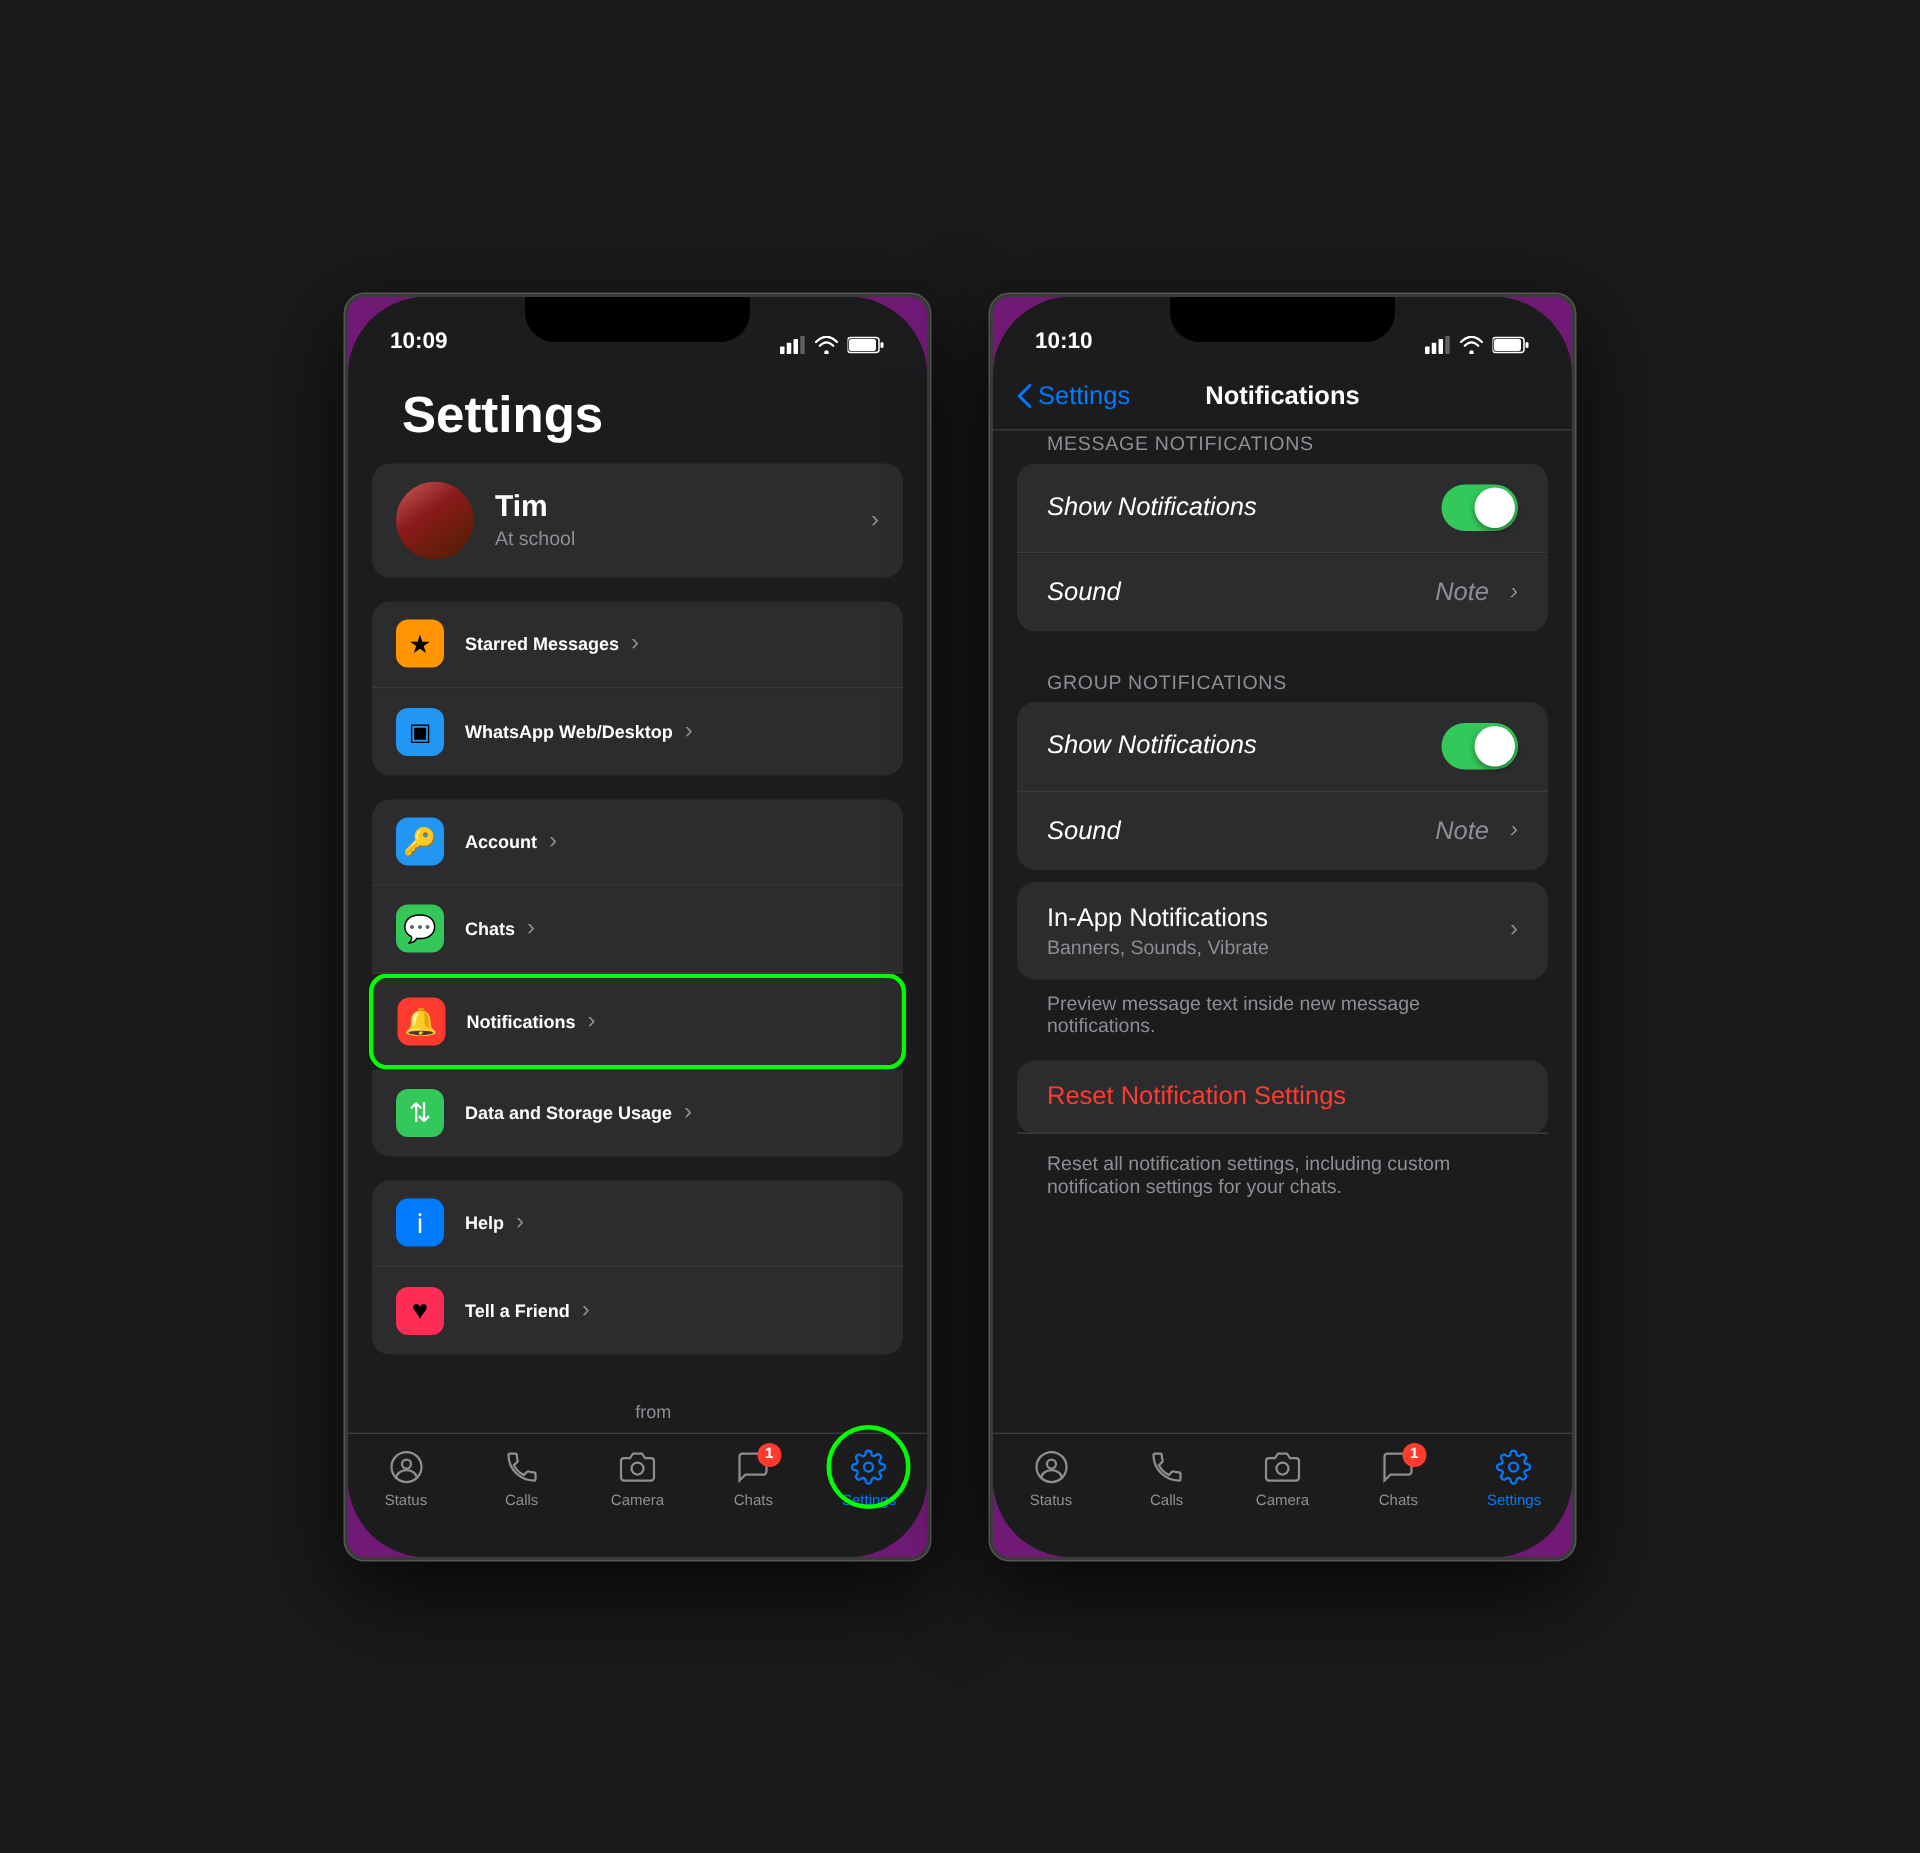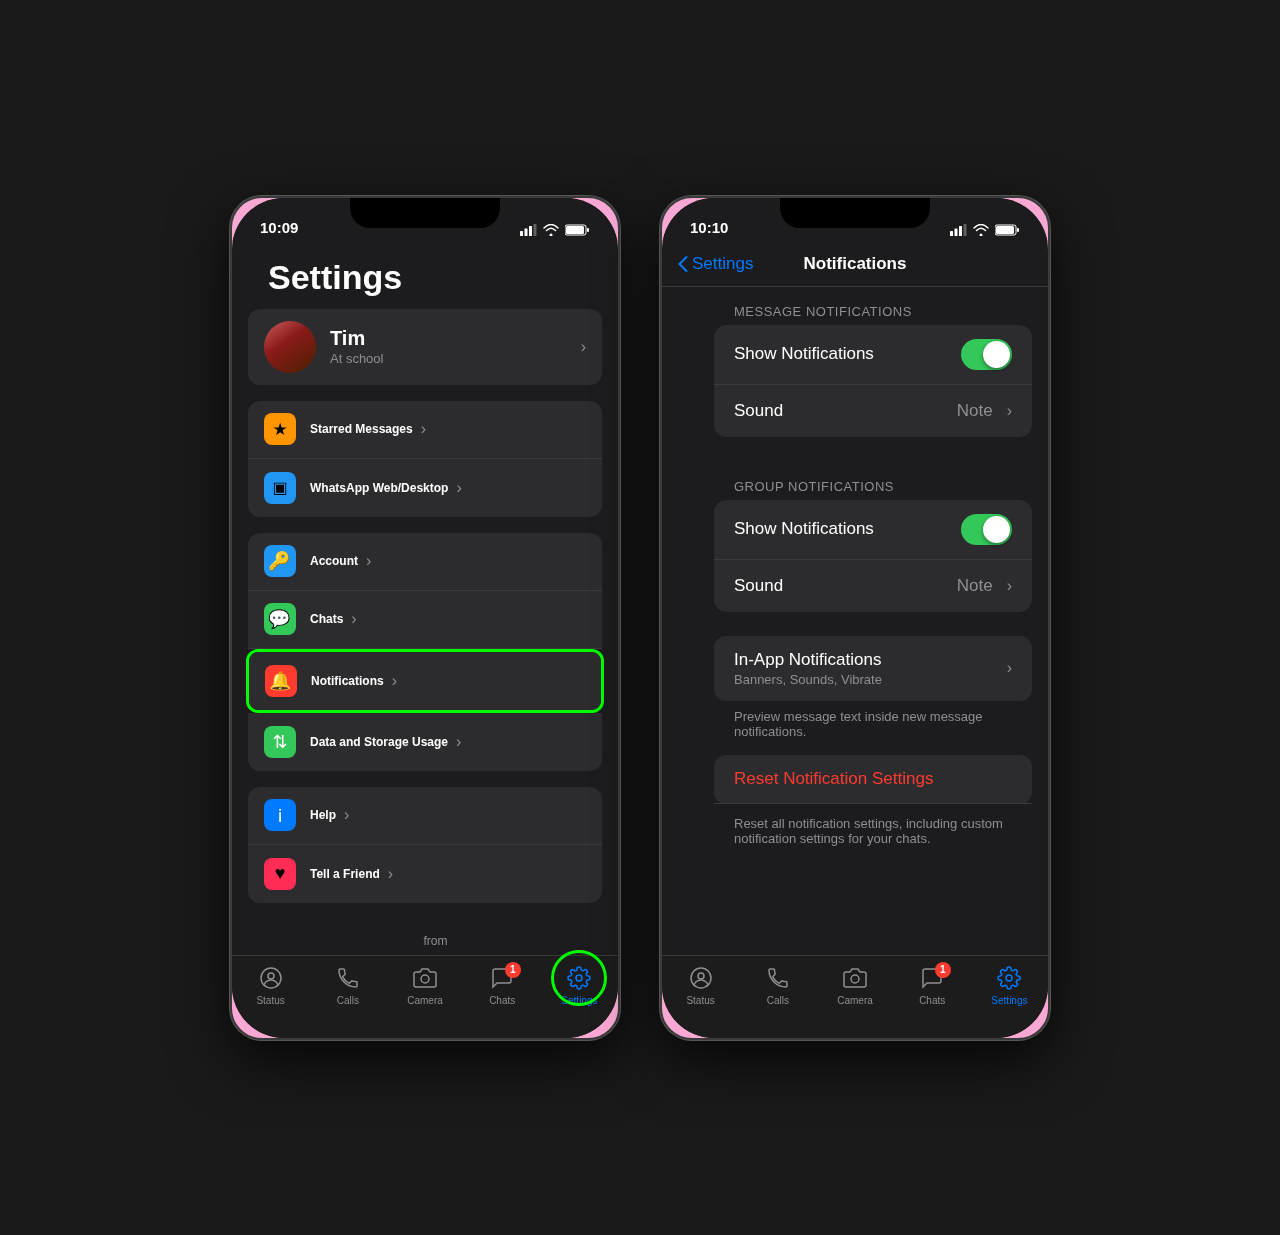--- a/index.html
+++ b/index.html
@@ -10,22 +10,22 @@
       align-items: center;
       min-height: 1235px;
       width: 1280px;
       gap: 40px;
       font-family: -apple-system, BlinkMacSystemFont, 'SF Pro Display', 'Helvetica Neue', sans-serif;
     }
 
     .phone {
       width: 390px;
       height: 844px;
-      background: #f9a8d4;
-      border-radius: 32px;
+      background: #701a75;
+      border-radius: 13px;
       border: 2px solid #3a3a3a;
       position: relative;
       overflow: hidden;
       box-shadow: 0 0 0 1px #555, 0 20px 60px rgba(0,0,0,0.8);
     }
 
     
     .phone::before {
       content: '';
       position: absolute;
@@ -438,21 +438,22 @@
     }
 
     .settings-content {
       padding: 0 16px;
       padding-bottom: 100px;
     }
 
     .notif-block {
       border-radius: 12px;
       overflow: hidden;
-      margin-bottom: 24px;
+      margin-bottom: 8px;
+      font-style: italic;
     }
   </style>
 </head>
 <body>
 
 <div class="phone">
   <div class="phone-inner">
 
     <div class="status-bar">
       <span class="status-time">10:09</span>
@@ -627,21 +628,21 @@
     <div class="nav-header">
       <div class="nav-back">
         <svg width="10" height="16" viewBox="0 0 10 16" fill="#007aff">
           <path d="M8.5 1L1.5 8l7 7" stroke="#007aff" stroke-width="2" fill="none" stroke-linecap="round" stroke-linejoin="round"></path>
         </svg>
         <span style="color:#007aff; font-size:17px;">Settings</span>
       </div>
       <span class="nav-title">Notifications</span>
     </div>
 
-    <div class="screen-content" style="top:88px;padding-left:36px;">
+    <div class="screen-content" style="top:72px;">
       <div class="screen-scroll">
         <div class="screen-scroll-inner">
 
           <div class="section-header">MESSAGE NOTIFICATIONS</div>
           <div class="notif-block">
             <div class="notif-row">
               <span class="notif-label">Show Notifications</span>
               <div class="toggle on">
                 <div class="toggle-knob"></div>
               </div>

